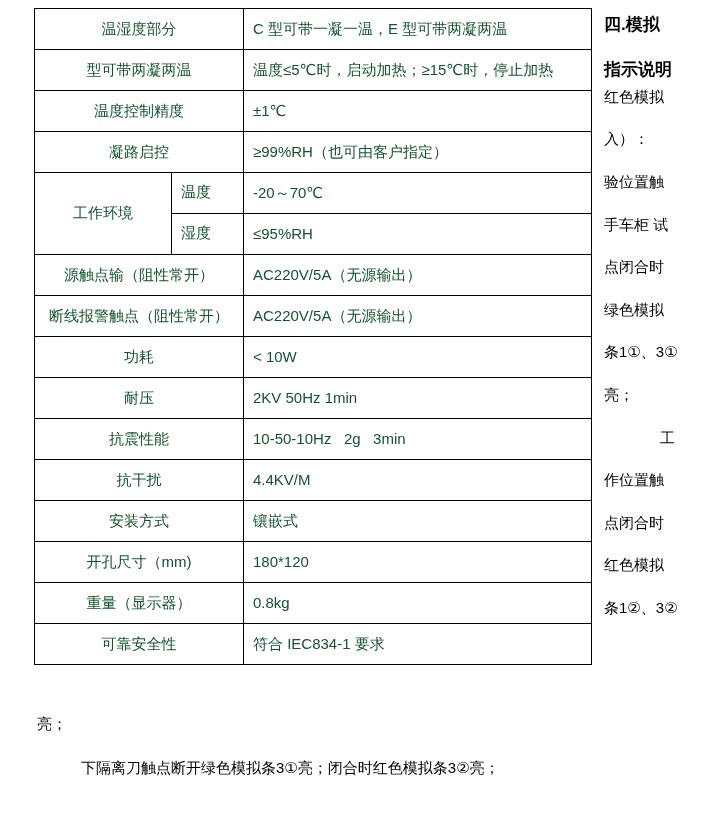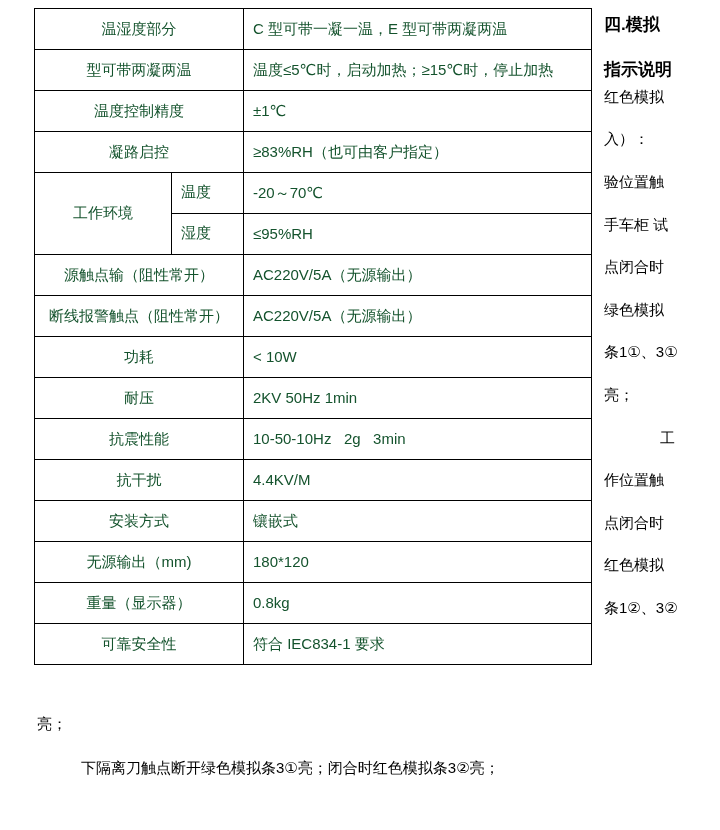--- a/index.html
+++ b/index.html
@@ -109,21 +109,21 @@
       <tr>
         <td class="lbl" colspan="2">型可带两凝两温</td>
         <td class="val">温度≤5℃时，启动加热；≥15℃时，停止加热</td>
       </tr>
       <tr>
         <td class="lbl" colspan="2">温度控制精度</td>
         <td class="val">±1℃</td>
       </tr>
       <tr>
         <td class="lbl" colspan="2">凝路启控</td>
-        <td class="val">≥83%RH（也可由客户指定）</td>
+        <td class="val">≥99%RH（也可由客户指定）</td>
       </tr>
       <tr>
         <td class="lbl" rowspan="2">工作环境</td>
         <td class="sub">温度</td>
         <td class="val">-20～70℃</td>
       </tr>
       <tr>
         <td class="sub">湿度</td>
         <td class="val">≤95%RH</td>
       </tr>
@@ -149,21 +149,21 @@
       </tr>
       <tr>
         <td class="lbl" colspan="2">抗干扰</td>
         <td class="val">4.4KV/M</td>
       </tr>
       <tr>
         <td class="lbl" colspan="2">安装方式</td>
         <td class="val">镶嵌式</td>
       </tr>
       <tr>
-        <td class="lbl" colspan="2">无源输出（mm)</td>
+        <td class="lbl" colspan="2">开孔尺寸（mm)</td>
         <td class="val">180*120</td>
       </tr>
       <tr>
         <td class="lbl" colspan="2">重量（显示器）</td>
         <td class="val">0.8kg</td>
       </tr>
       <tr>
         <td class="lbl" colspan="2">可靠安全性</td>
         <td class="val">符合 IEC834-1 要求</td>
       </tr>

